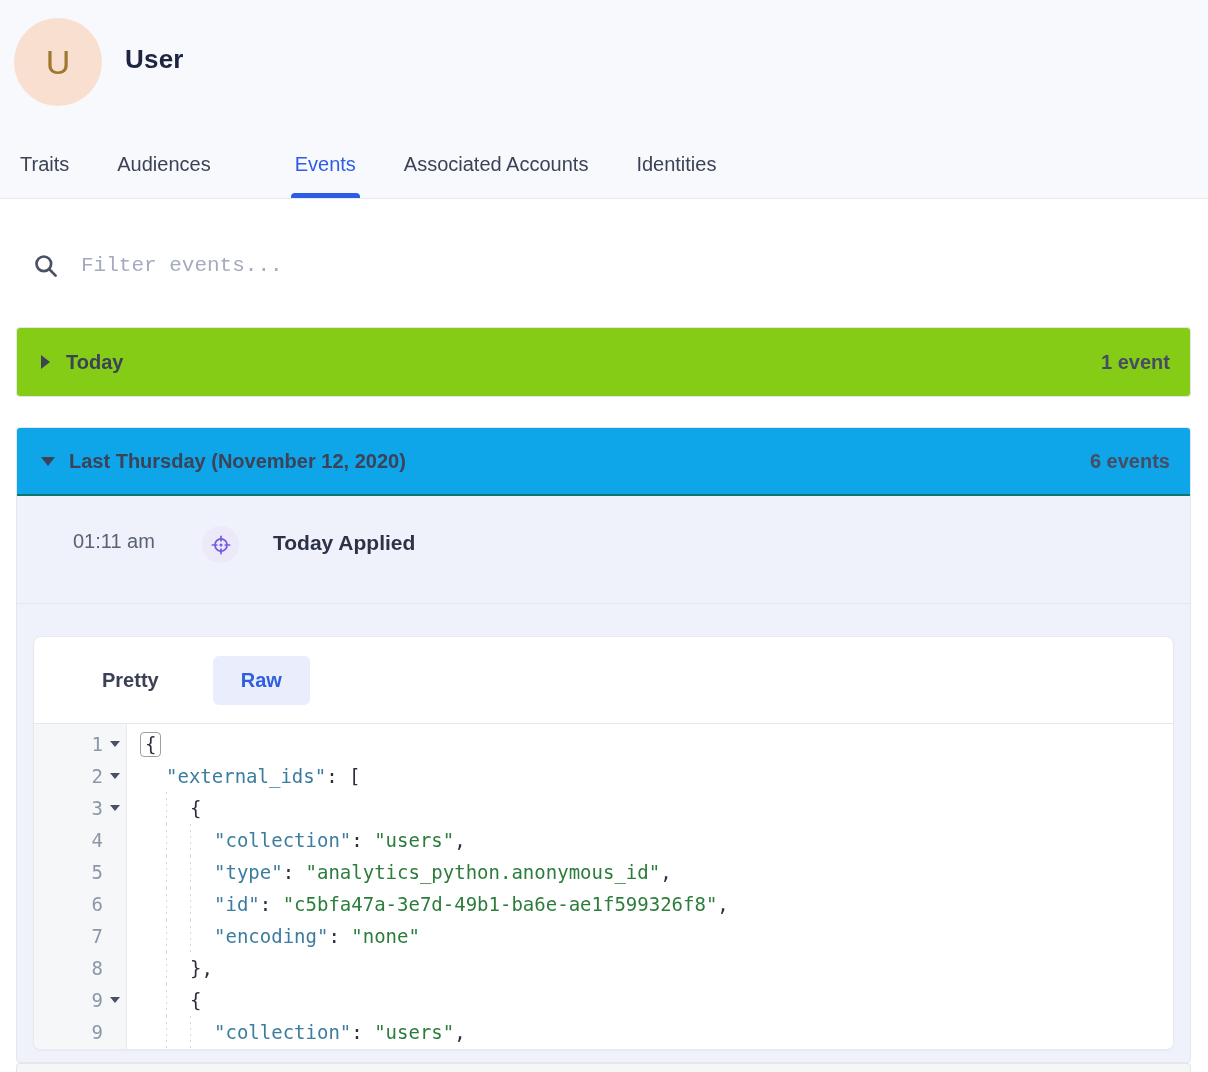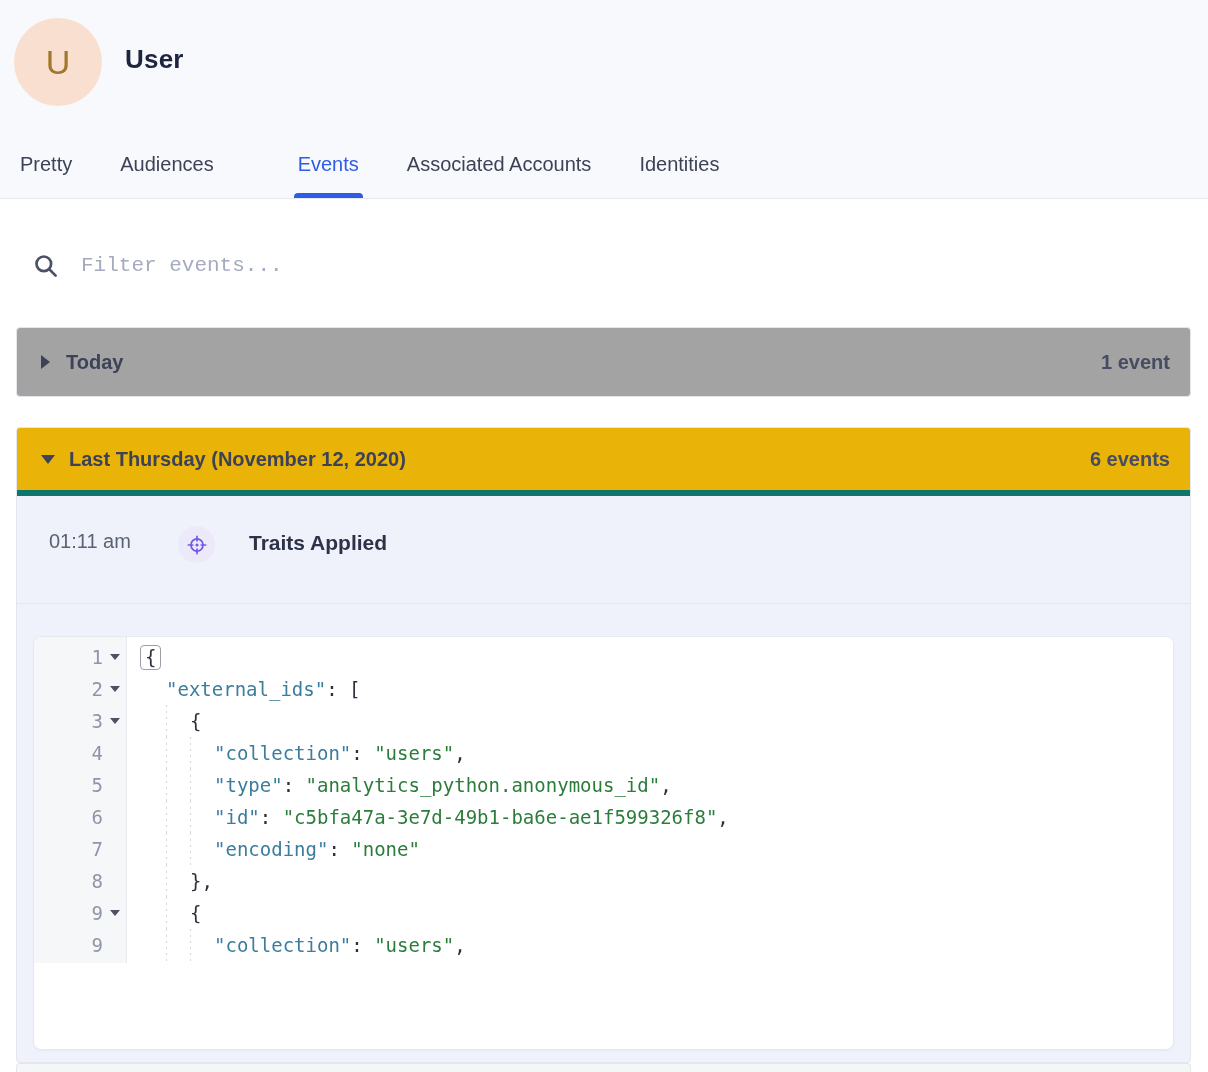--- a/index.html
+++ b/index.html
@@ -26,41 +26,41 @@
 
   
   .filter-row { position:absolute; top:240px; left:32px; width:1140px; height:50px;
                 display:flex; align-items:center; }
   .search-icon { width:27px; height:27px; margin-right:22px; flex:none; }
   .filter-input { border:none; outline:none; background:transparent; font-size:21px;
                   color:#3C4257; width:900px; font-family:Liberation Mono, monospace; }
   .filter-input::placeholder { color:#A4ABBF; }
 
   
-  .day-card { position:absolute; left:16px; width:1175px; background:#a3a3a3;
+  .day-card { position:absolute; left:16px; width:1175px; background:#84cc16;
               border:1px solid #E3E6EB; border-radius:4px; }
   .day-head { height:68px; display:flex; align-items:center; padding:0 20px 0 24px;
               cursor:pointer; }
   .tri-right { width:0; height:0; border-top:7px solid transparent;
                border-bottom:7px solid transparent; border-left:9px solid #3D4356;
                margin-right:16px; }
   .tri-down  { width:0; height:0; border-left:7px solid transparent;
                border-right:7px solid transparent; border-top:9px solid #3D4356;
                margin-right:14px; }
   .day-label { font-size:20px; font-weight:700; color:#3C4257; }
   .day-count { margin-left:auto; font-size:20px; font-weight:600; color:#464D63; }
 
   #today-card { top:327px; height:70px; }
 
   #group-card { top:427px; height:636px; overflow:hidden; background:#EFF2FA; }
-  #group-card .day-head { background:#eab308; border-bottom:6px solid #0f766e; }
+  #group-card .day-head { background:#0ea5e9; border-bottom:2px solid #0f766e; }
 
   .event-row { height:108px; display:flex; align-items:flex-start; padding:30px 0 0 32px;
                border-bottom:1px solid #E2E6EE; cursor:pointer; }
-  .event-time { font-size:20px; color:#5A6275; width:125px; margin-top:4px; }
+  .event-time { font-size:20px; color:#5A6275; width:125px; margin-top:4px;margin-left:24px; }
   .event-badge { width:37px; height:37px; border-radius:50%; background:#ECE9F9;
                  display:flex; align-items:center; justify-content:center; flex:none;
                  margin-left:4px; }
   .event-name { font-size:21px; font-weight:600; color:#2D3248; margin:5px 0 0 34px; }
 
   
   .code-card { margin:32px 16px 0 16px; width:1141px; height:414px; background:#fff;
                border:1px solid #E7E9EE; border-radius:8px; overflow:hidden;
                box-shadow:0 1px 2px rgba(40,50,80,.04); }
   .code-head { height:87px; display:flex; align-items:center; padding-left:40px;
@@ -99,21 +99,21 @@
 
 <div id="app">
 
   <div class="top">
     <div class="avatar">
       <span>U</span>
     </div>
     <div class="page-title">User</div>
     <div class="tabs" id="tabs">
         <div class="tab">
-          <span>Pretty</span>
+          <span>Traits</span>
         </div>
         <div class="tab">
           <span>Audiences</span>
         </div>
         <div class="tab active">
           <span>Events</span>
           <div class="underline"></div>
         </div>
         <div class="tab">
           <span>Associated Accounts</span>
@@ -152,24 +152,28 @@
       <span class="event-badge">
         <svg width="22" height="22" viewBox="0 0 24 24" fill="none" stroke="#7559E6" stroke-width="1.9" stroke-linecap="round">
           <circle cx="12" cy="12" r="6.6"></circle>
           <circle cx="12" cy="12" r="1.7" fill="#7559E6" stroke="none"></circle>
           <line x1="12" y1="2.6" x2="12" y2="7.4"></line>
           <line x1="12" y1="16.6" x2="12" y2="21.4"></line>
           <line x1="2.6" y1="12" x2="7.4" y2="12"></line>
           <line x1="16.6" y1="12" x2="21.4" y2="12"></line>
         </svg>
       </span>
-      <span class="event-name">Traits Applied</span>
+      <span class="event-name">Today Applied</span>
     </div>
 
     <div class="code-card">
+      <div class="code-head" id="mode-tabs">
+          <div class="mode-tab">Pretty</div>
+          <div class="mode-tab active">Raw</div>
+        </div>
       <div class="code-body" id="code-body">
           <div class="cline">
             <div class="gutter">
               <span class="lnum">1</span>
               <span class="fold-slot">
                 <span class="fold-arrow"></span>
               </span>
             </div>
             <div class="ctext"><span class="brace-box tok-punc">{</span></div>
           </div>

